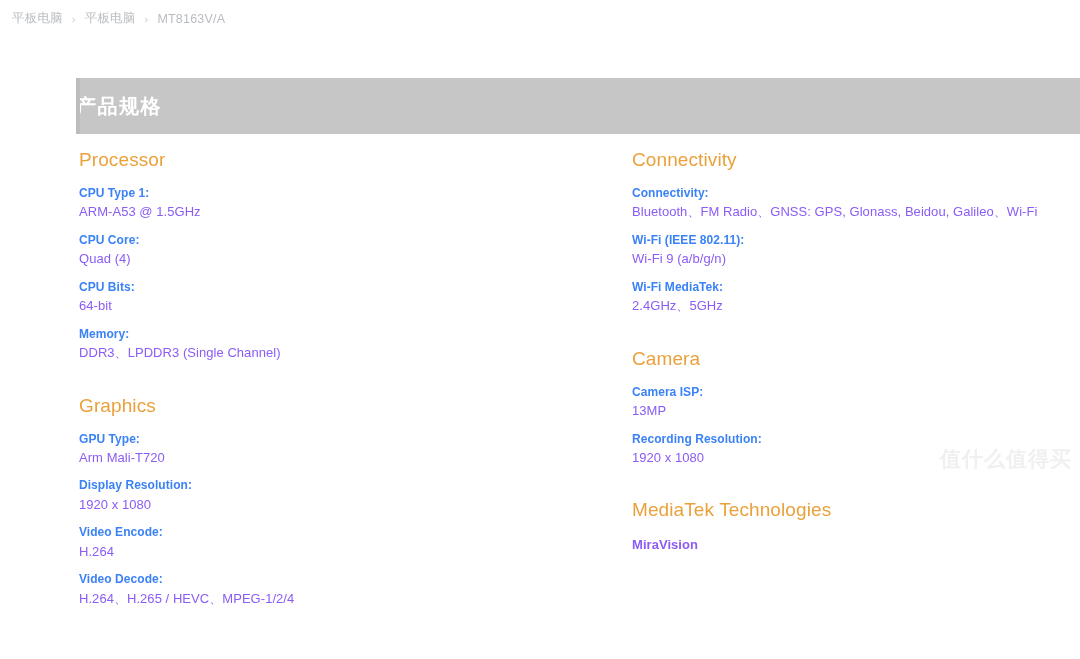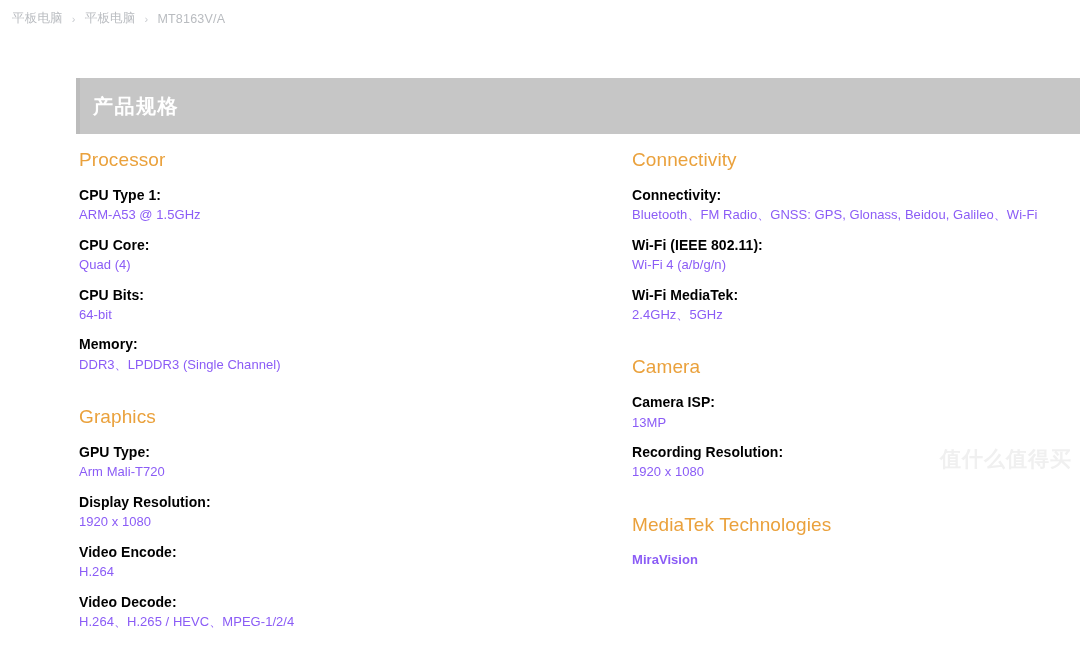--- a/index.html
+++ b/index.html
@@ -51,21 +51,21 @@
     align-items: center;
   }
   .banner::before {
     content: "";
     position: absolute;
     left: 0; top: 0; bottom: 0;
     width: 4px;
     background: #bcbcbc;
   }
   .banner-title {
-    margin-left: 17px;
+    margin-left: 0;
     color: #ffffff;
     font-size: 20px;
     font-weight: bold;
     letter-spacing: 1.5px;
     font-family: Liberation Sans, sans-serif;
   }
 
   
   .columns {
     position: absolute;
@@ -87,22 +87,22 @@
     letter-spacing: .1px;
     line-height: 1;
     margin-bottom: 16px;
   }
   .section + .section { margin-top: 33px; }
 
   .spec-row { margin-bottom: 10px; }
   .spec-row:last-child { margin-bottom: 0; }
 
   .spec-label {
-    color: #000000;
-    font-size: 14px;
+    color: #3b82f6;
+    font-size: 12px;
     font-weight: bold;
     line-height: 1.45;
     letter-spacing: .05px;
   }
   .spec-value {
     color: #8b5cf6;
     font-size: 13px;
     line-height: 1.5;
     letter-spacing: .05px;
   }
@@ -188,21 +188,21 @@
     <div class="col col-right">
 
       <section class="section">
         <h2 class="section-title">Connectivity</h2>
         <div class="spec-row">
           <div class="spec-label">Connectivity:</div>
           <div class="spec-value">Bluetooth、FM Radio、GNSS: GPS, Glonass, Beidou, Galileo、Wi-Fi</div>
         </div>
         <div class="spec-row">
           <div class="spec-label">Wi-Fi (IEEE 802.11):</div>
-          <div class="spec-value">Wi-Fi 4 (a/b/g/n)</div>
+          <div class="spec-value">Wi-Fi 9 (a/b/g/n)</div>
         </div>
         <div class="spec-row">
           <div class="spec-label">Wi-Fi MediaTek:</div>
           <div class="spec-value">2.4GHz、5GHz</div>
         </div>
       </section>
 
       <section class="section">
         <h2 class="section-title">Camera</h2>
         <div class="spec-row">

